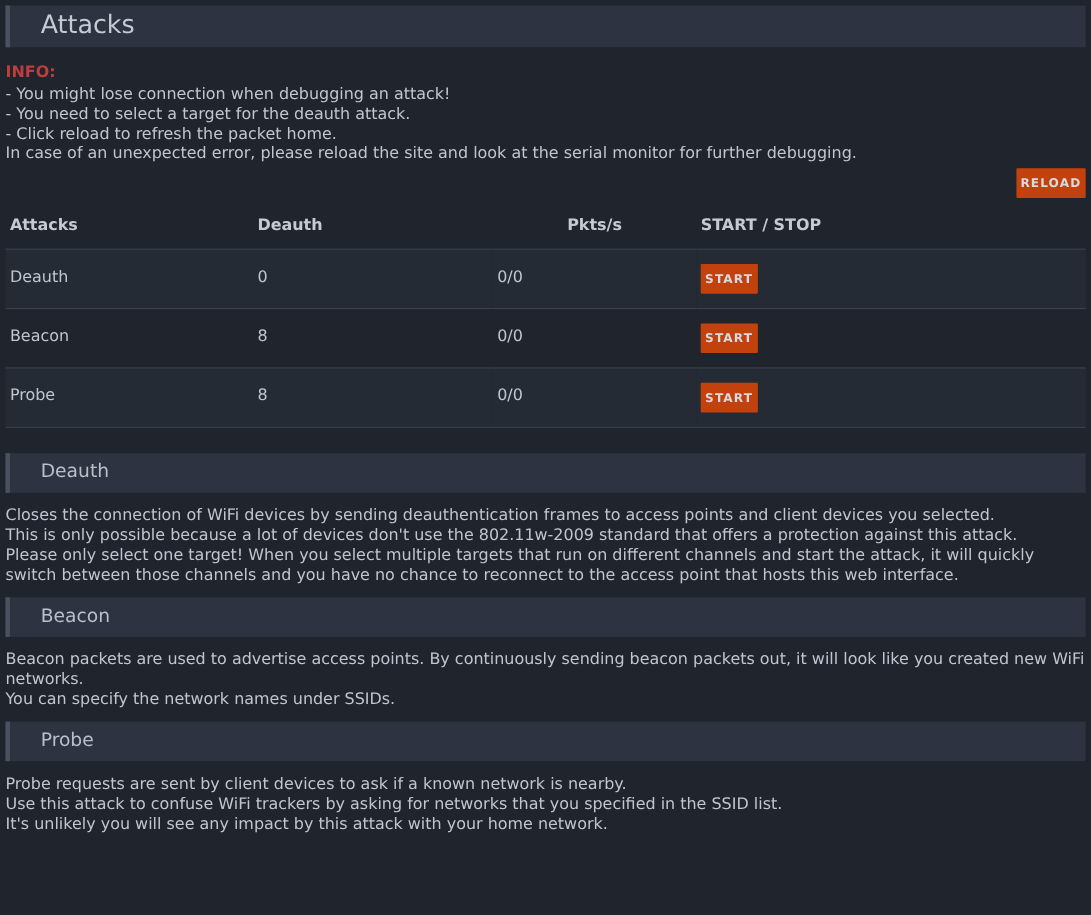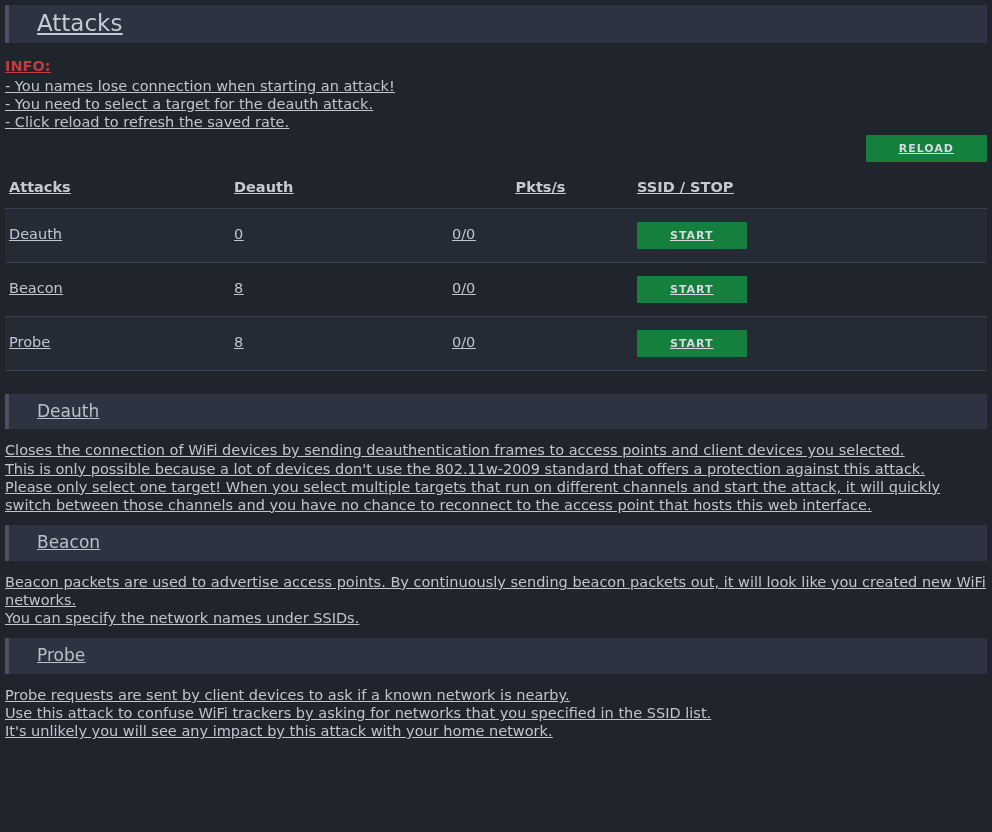--- a/index.html
+++ b/index.html
@@ -1,15 +1,15 @@
 <!DOCTYPE html>
 <html><head>
 <meta charset="utf-8">
 <style>
-  * { box-sizing: border-box; margin: 0; padding: 0; text-decoration: underline; }
+  * { box-sizing: border-box; margin: 0; padding: 0; }
   body {
     background: #1f242d;
     color: #bfc6d0;
     font-family: "DejaVu Sans", "Segoe UI", Arial, sans-serif;
     font-size: 14.5px;
     width: 992px;
     height: 832px;
     overflow: hidden;
     line-height: 1.35;
   }
@@ -37,24 +37,24 @@
     color: #bf3d3d;
     font-weight: bold;
   }
   .info-line { color: #c0c6cf; line-height: 1.25; }
   .reload-row {
     display: flex;
     justify-content: flex-end;
     padding: 0 5px 0 0;
   }
   .btn {
-    background: #15803d;
+    background: #c2410c;
     color: #d6dae1;
     border: none;
-    padding: 7px 33px;
+    padding: 7px 4px;
     font-size: 11px;
     letter-spacing: 1px;
     font-weight: bold;
     cursor: pointer;
     border-radius: 1px;
     font-family: inherit;
   }
   table {
     width: calc(100% - 10px);
     margin: 8px 5px 0 5px;
@@ -85,36 +85,37 @@
 </style>
 </head>
 <body>
 
 <div class="section-hdr main">
   <h1>Attacks</h1>
 </div>
 
 <div class="info-block">
   <span class="info-label">INFO:</span>
-  <div class="info-line">- You names lose connection when starting an attack!</div>
+  <div class="info-line">- You might lose connection when debugging an attack!</div>
   <div class="info-line">- You need to select a target for the deauth attack.</div>
-  <div class="info-line">- Click reload to refresh the saved rate.</div>
+  <div class="info-line">- Click reload to refresh the packet home.</div>
+  <div class="info-line">In case of an unexpected error, please reload the site and look at the serial monitor for further debugging.</div>
 </div>
 
 <div class="reload-row">
   <button class="btn">RELOAD</button>
 </div>
 
 <table>
   <thead>
     <tr>
       <th class="col-attacks">Attacks</th>
       <th class="col-targets">Deauth</th>
       <th class="col-pkts">Pkts/s</th>
-      <th>SSID / STOP</th>
+      <th>START / STOP</th>
     </tr>
   </thead>
   <tbody>
     <tr>
       <td>Deauth</td>
       <td>0</td>
       <td>0/0</td>
       <td><button class="btn">START</button></td>
     </tr>
     <tr>

